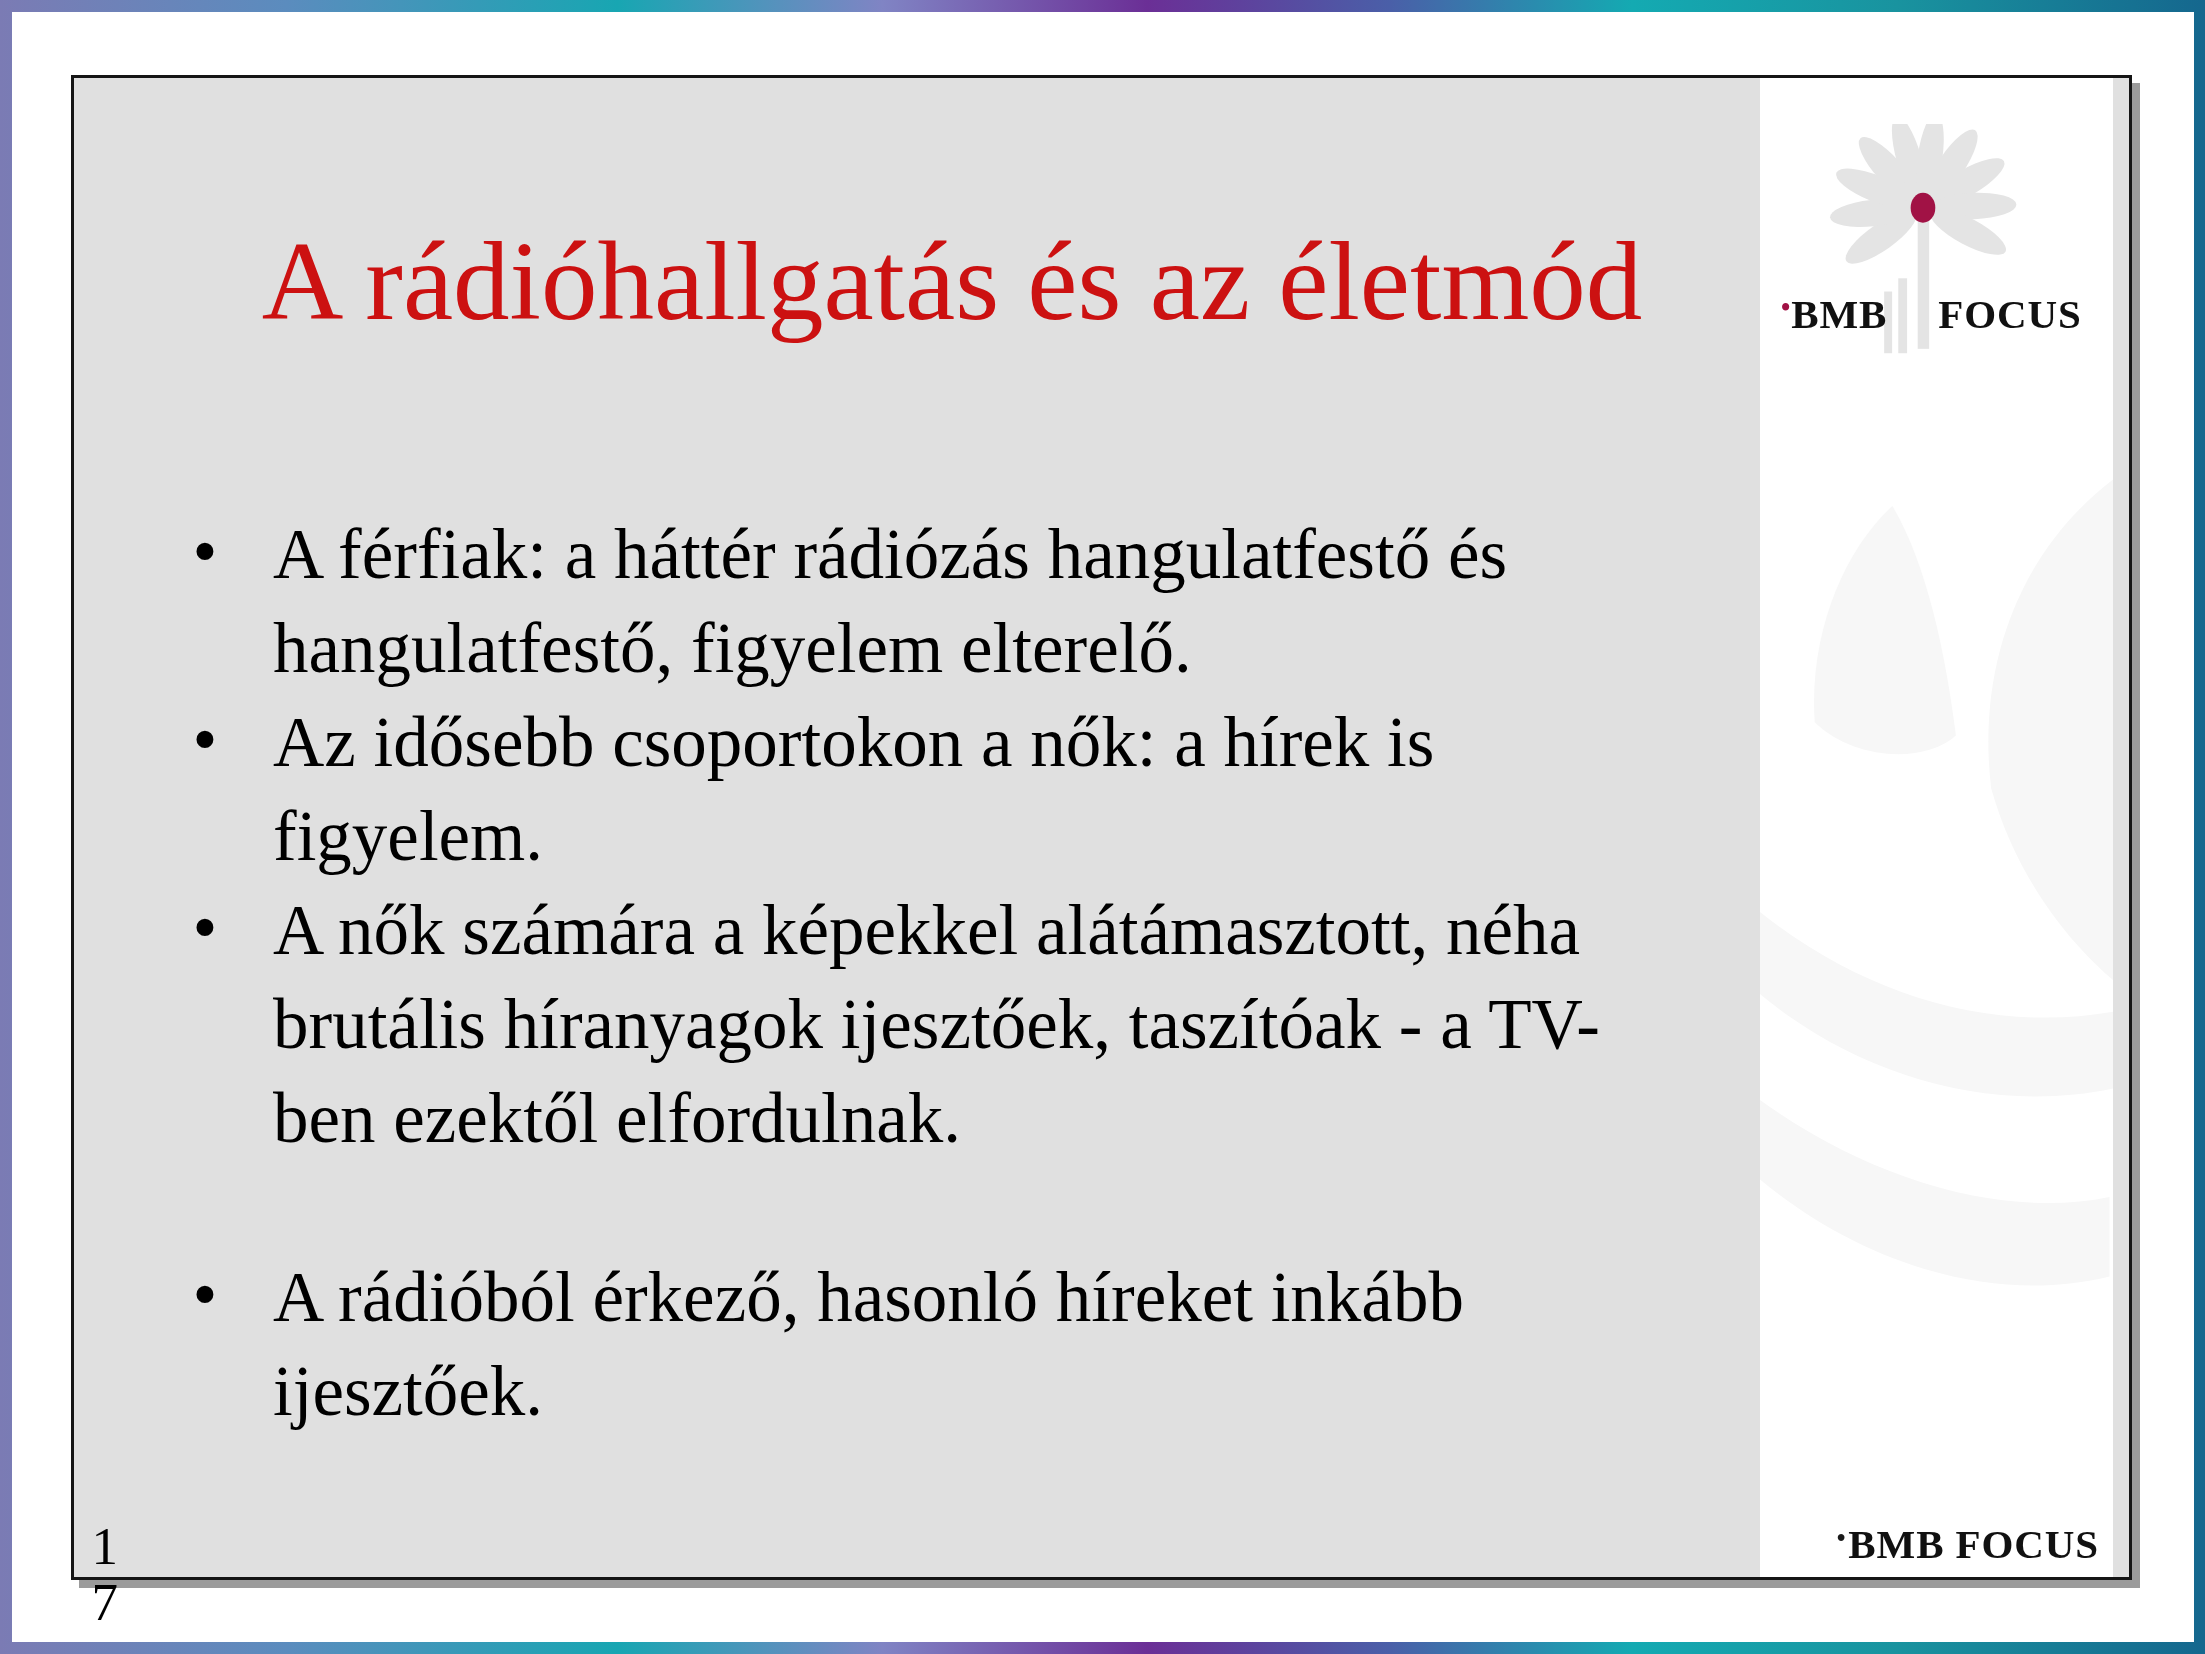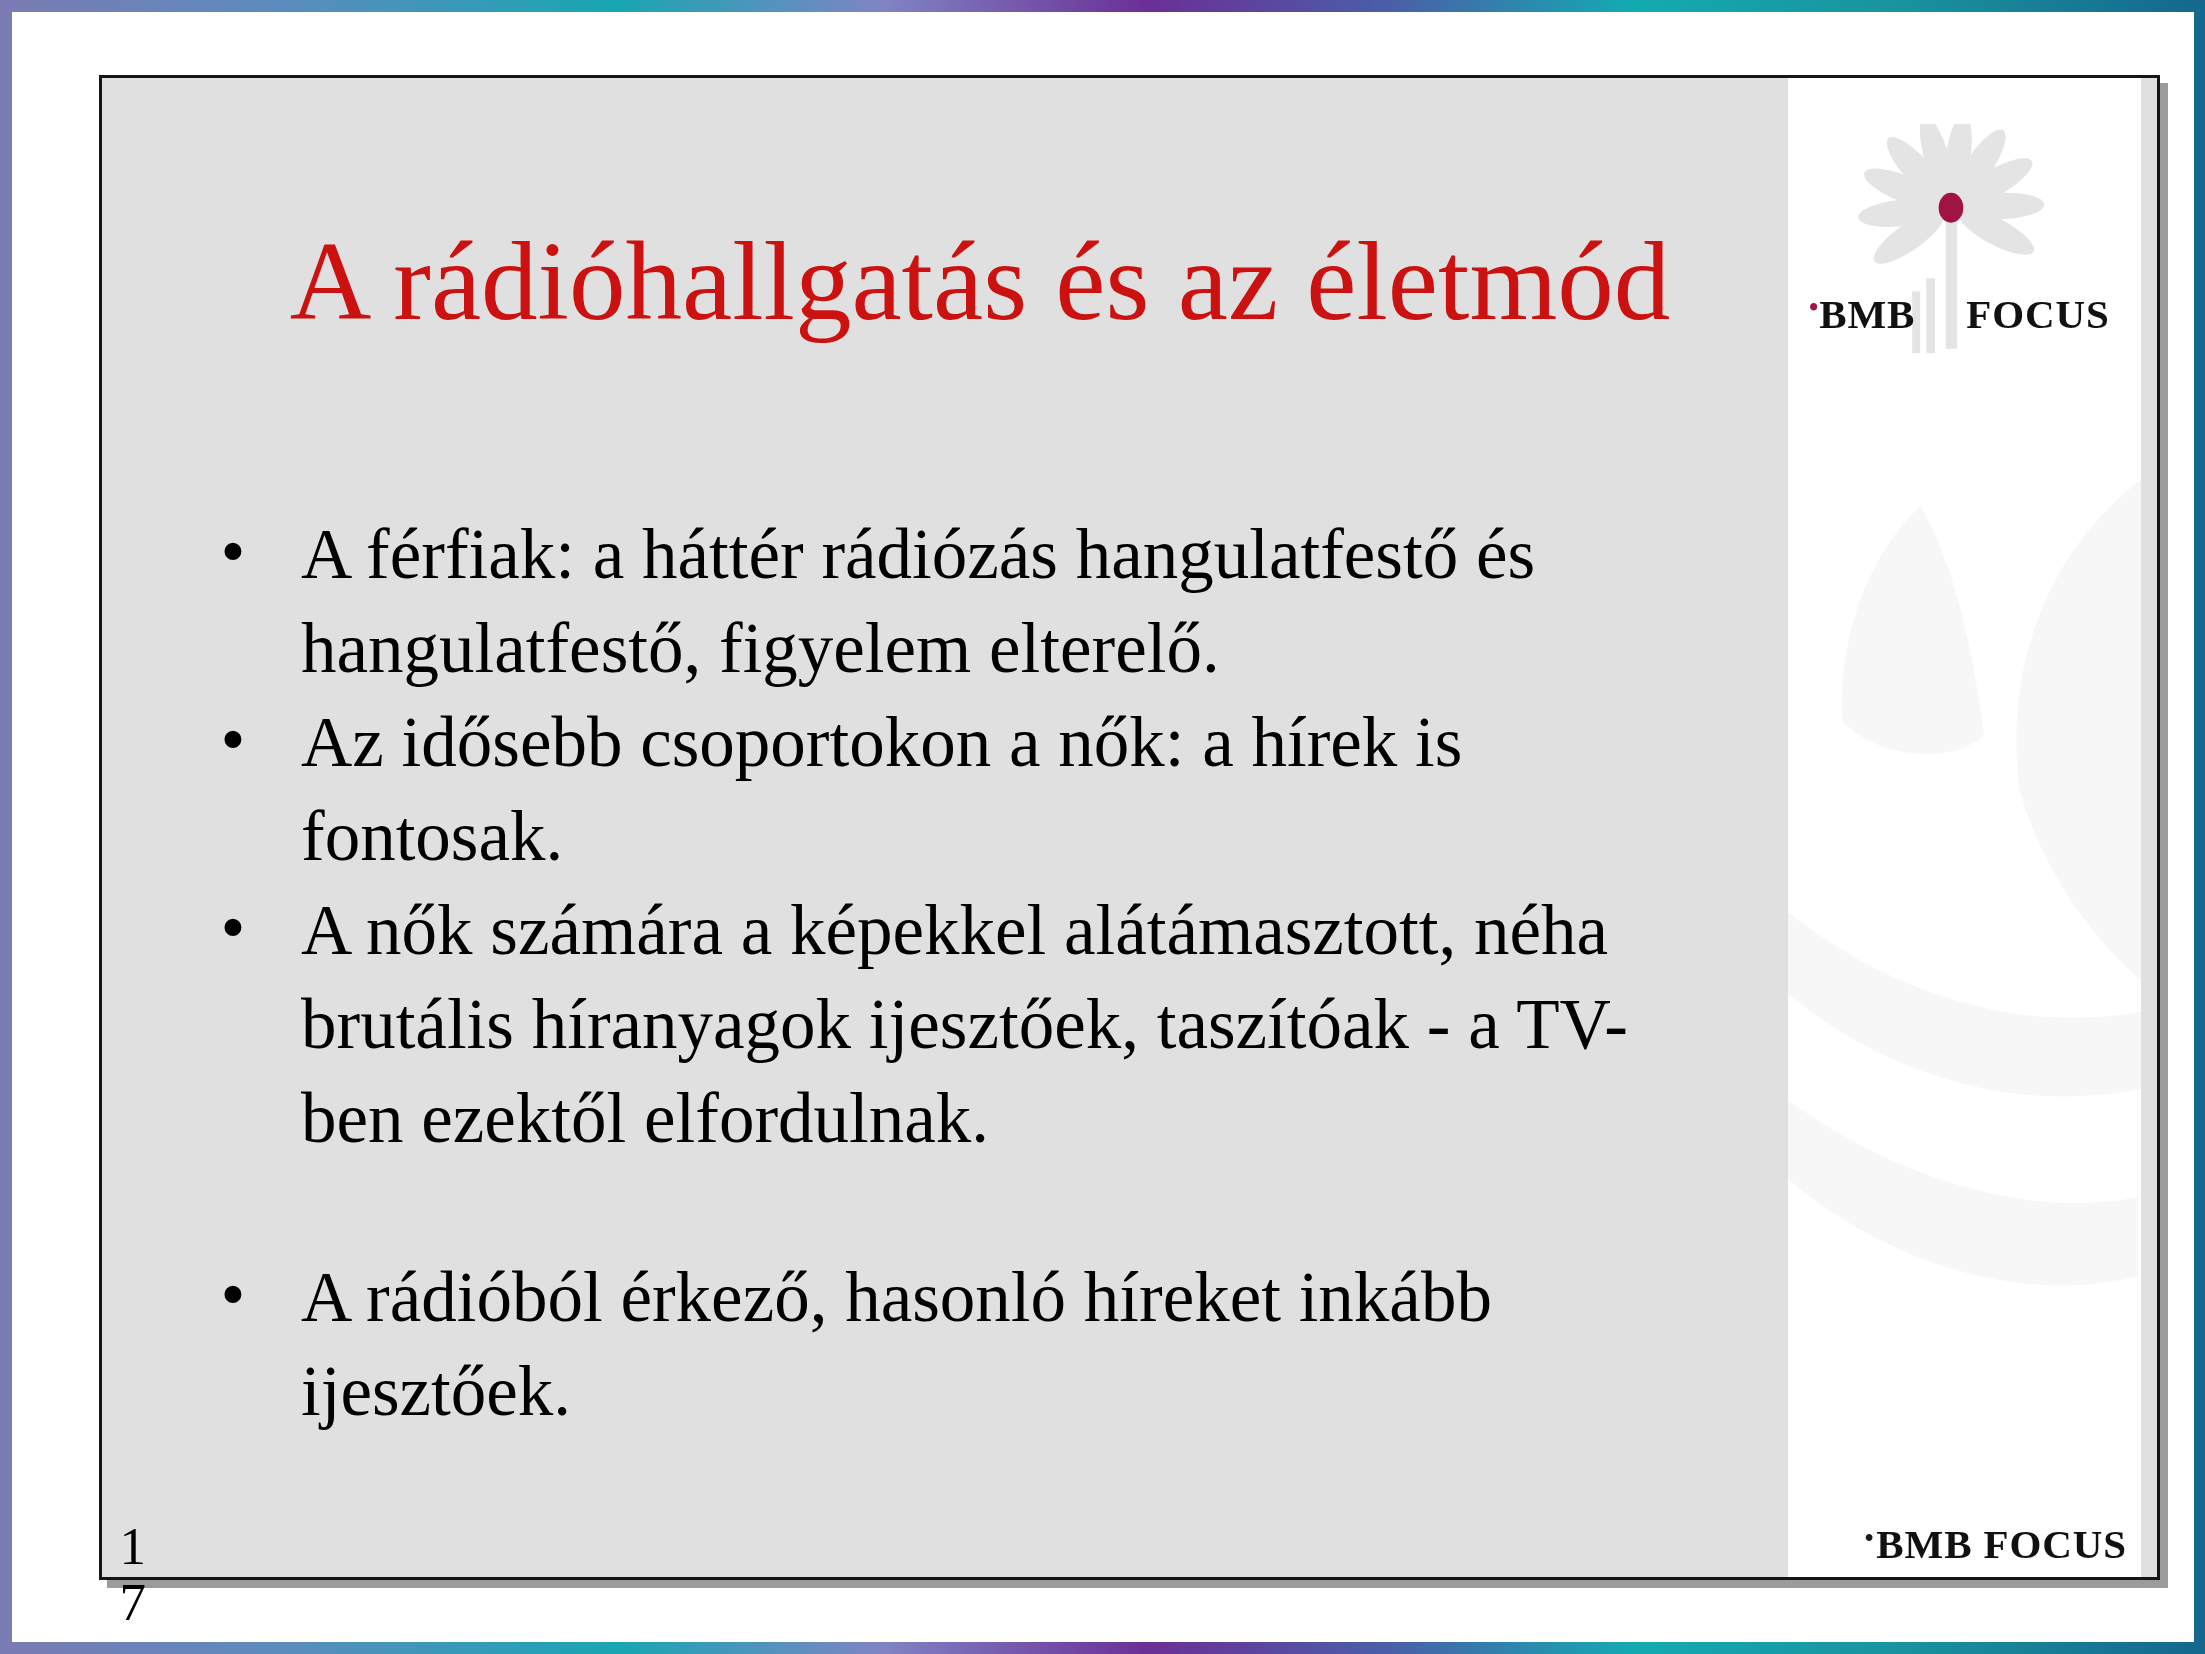--- a/index.html
+++ b/index.html
@@ -21,21 +21,20 @@
     background: #ffffff;
   }
   .slide {
     position: absolute;
     left: 71px; top: 75px;
     width: 2061px; height: 1505px;
     box-sizing: border-box;
     background: #e0e0e0;
     border: 3.5px solid #151515;
     box-shadow: 8px 8px 0 #9b9b9b;
-    margin-left: 28px;
   }
   .slide-title {
     position: absolute;
     left: 53px; top: 132px; width: 1650px;
     text-align: center;
     font-size: 113px;
     line-height: 1.25;
     color: #cc1111;
     white-space: nowrap;
   }
@@ -123,21 +122,21 @@
 
     <div class="slide-title">A rádióhallgatás és az életmód</div>
 
     <div class="bullets">
       <div class="bullet-item">
         <span class="marker">•</span>
         <span class="bullet-text">A férfiak: a háttér rádiózás hangulatfestő és hangulatfestő, figyelem elterelő.</span>
       </div>
       <div class="bullet-item">
         <span class="marker">•</span>
-        <span class="bullet-text">Az idősebb csoportokon a nők: a hírek is fontosak.</span>
+        <span class="bullet-text">Az idősebb csoportokon a nők: a hírek is figyelem.</span>
       </div>
       <div class="bullet-item">
         <span class="marker">•</span>
         <span class="bullet-text">A nők számára a képekkel alátámasztott, néha brutális híranyagok ijesztőek, taszítóak - a TV-ben ezektől elfordulnak.</span>
       </div>
       <div class="bullet-item gap-before">
         <span class="marker">•</span>
         <span class="bullet-text">A rádióból érkező, hasonló híreket inkább ijesztőek.</span>
       </div>
     </div>

